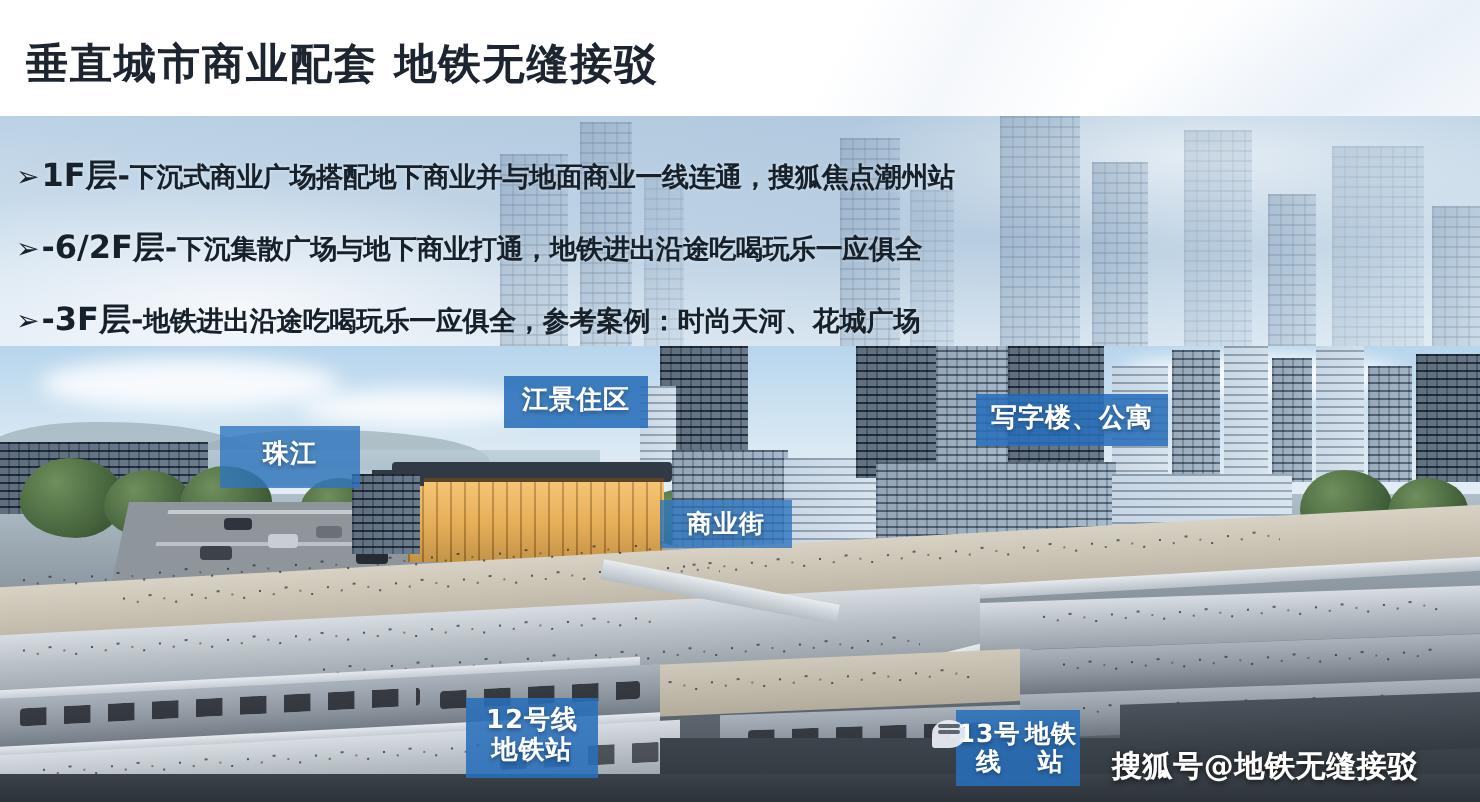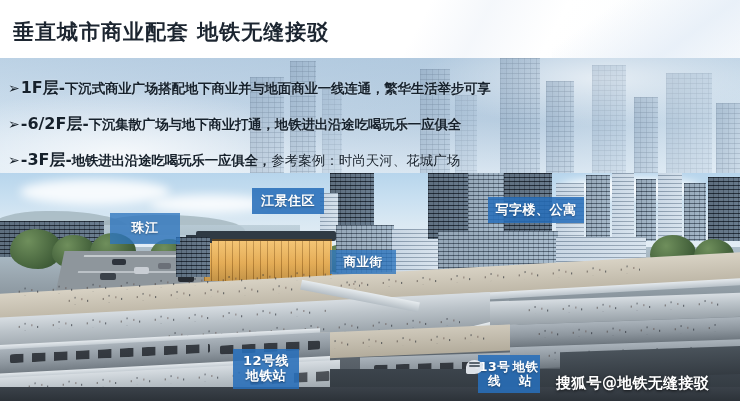--- a/index.html
+++ b/index.html
@@ -54,21 +54,21 @@
 
   .bullet-row{
     position:absolute; left:8px; white-space:nowrap; z-index:5;
     color:#16212c; font-weight:bold;
     text-shadow:0 0 2px rgba(255,255,255,.45);
   }
   .bullet-row .arrow{ font-size:14px; font-weight:bold; margin-right:1px; color:#16212c; }
   .bullet-row .lead { font-size:16px; font-weight:bold; letter-spacing:0px; }
   .bullet-row .dash { font-size:15px; font-weight:bold; }
   .bullet-row .body { font-size:13.5px; font-weight:bold; letter-spacing:-0.2px; }
-  .bullet-row .strong { font-size:13.5px; font-weight:normal; }
+  .bullet-row .strong { font-size:13.5px; font-weight:bold; }
   #bullet-1 { top:78px; }
   #bullet-2 { top:114px; }
   #bullet-3 { top:150px; }
 
   
   #render {
     position:absolute; left:0; top:173px; width:740px; height:228px; overflow:hidden;
     background:linear-gradient(180deg,#bcd6ea 0%,#cfe2f0 14%,#b9ccd9 26%,#9aa7b0 45%,#7e8890 62%,#5d666e 80%,#454c53 100%);
   }
 
@@ -219,21 +219,21 @@
       </div>
     <div class="tower lite" style="left:666px; width:46px; height:100px;">
         <div class="glass"></div>
       </div>
     <div class="tower" style="left:716px; width:24px; height:70px;">
         <div class="glass"></div>
       </div>
   </div>
 
   <div class="bullet-row" id="bullet-1">
-    <span class="arrow">➢</span><span class="lead">1F层</span><span class="dash">-</span><span class="body">下沉式商业广场搭配地下商业并与地面商业一线连通，繁华生活举步可享</span>
+    <span class="arrow">➢</span><span class="lead">1F层</span><span class="dash">-</span><span class="body">下沉式商业广场搭配地下商业并与地面商业一线连通，搜狐焦点潮州站</span>
   </div>
 
   <div class="bullet-row" id="bullet-2">
     <span class="arrow">➢</span><span class="lead">-6/2F层</span><span class="dash">-</span><span class="body">下沉集散广场与地下商业打通，地铁进出沿途吃喝玩乐一应俱全</span>
   </div>
 
   <div class="bullet-row" id="bullet-3">
     <span class="arrow">➢</span><span class="lead">-3F层</span><span class="dash">-</span><span class="body">地铁进出沿途吃喝玩乐一应俱全，</span><span class="strong">参考案例：时尚天河、花城广场</span>
   </div>
 

